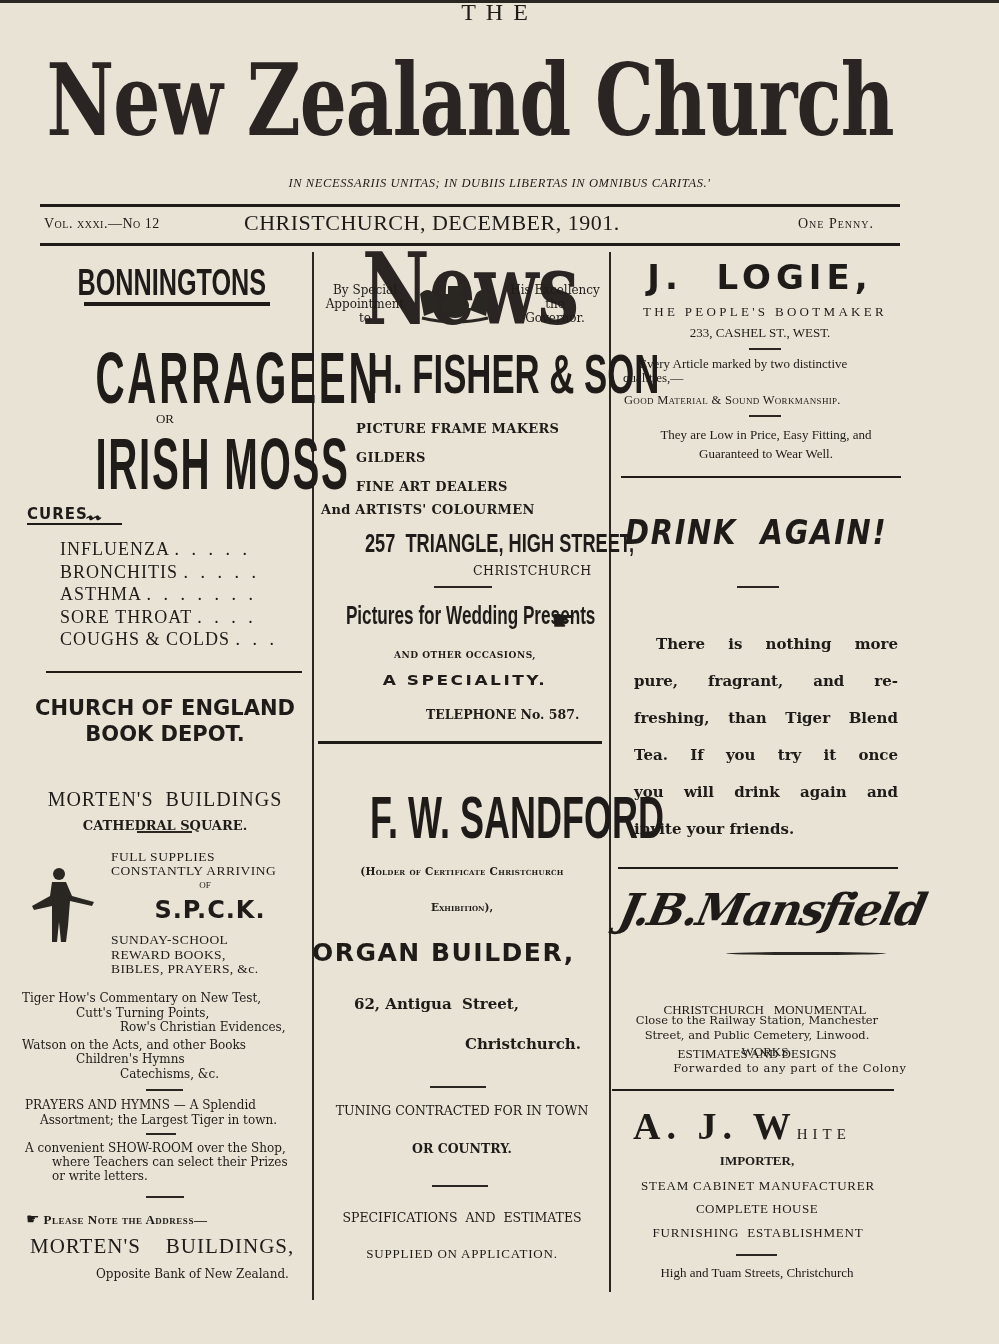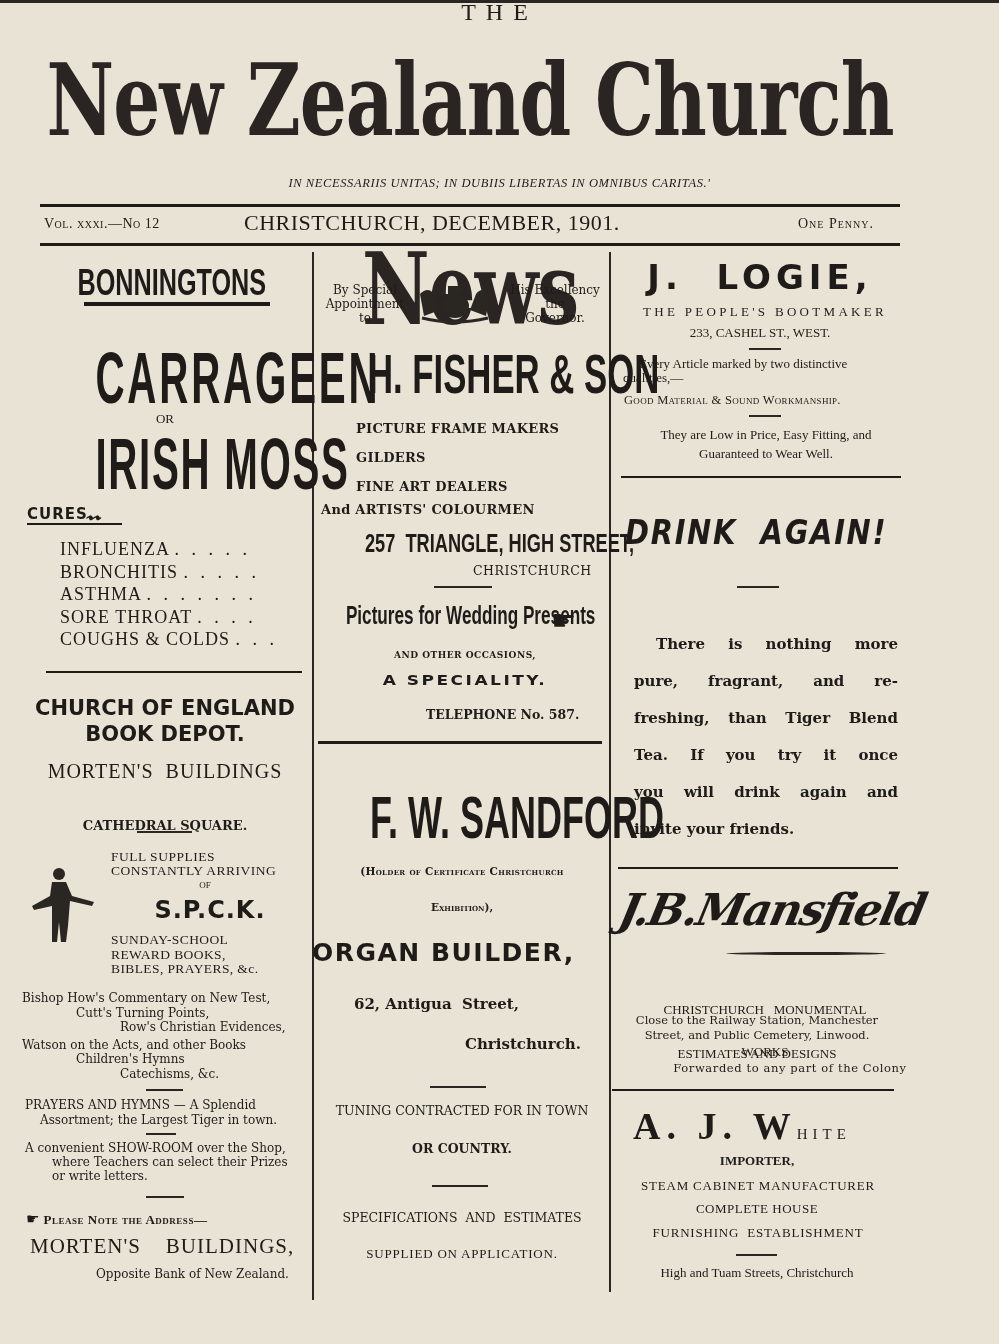--- a/index.html
+++ b/index.html
@@ -65,40 +65,40 @@
     <div><span>ASTHMA</span> <span style="letter-spacing:4px;">. . . . . . .</span></div>
     <div><span>SORE THROAT</span> <span style="letter-spacing:4px;">. . . .</span></div>
     <div><span>COUGHS &amp; COLDS</span> <span style="letter-spacing:4px;">. . .</span></div>
   </div>
 </section>
 <div class="rule" style="left:46px;top:671px;width:256px;height:1.5px;"></div>
 
 <section>
   <div class="abs sans-bold center" style="left:20px;width:290px;top:696px;font-size:21px;line-height:24px;">CHURCH OF ENGLAND</div>
   <div class="abs sans-bold center" style="left:20px;width:290px;top:722px;font-size:21px;line-height:24px;">BOOK DEPOT.</div>
-  <div class="abs serif center" style="left:20px;width:290px;top:760px;font-size:20px;letter-spacing:1px;white-space:pre;">MORTEN'S  BUILDINGS</div>
+  <div class="abs serif center" style="left:20px;width:290px;top:788px;font-size:20px;letter-spacing:1px;white-space:pre;">MORTEN'S  BUILDINGS</div>
   <div class="abs sbold center" style="left:20px;width:290px;top:802px;font-size:13px;margin-top:16px;">CATHEDRAL SQUARE.</div>
   <div class="short" style="left:137px;top:831px;width:55px;"></div>
   <div class="abs serif" style="left:111px;top:850px;font-size:13.5px;line-height:14px;letter-spacing:.5px;">
     <div>FULL SUPPLIES</div>
     <div>CONSTANTLY ARRIVING</div>
   </div>
   <div class="abs serif center" style="left:150px;width:110px;top:880px;font-size:9px;">OF</div>
   <div class="abs sans-bold center" style="left:120px;width:180px;top:896px;font-size:24px;letter-spacing:1px;">S.P.C.K.</div>
   <svg class="abs" style="left:28px;top:866px;" width="72" height="80" viewBox="0 0 72 80">
     <circle cx="31" cy="8" r="6" fill="#2a2622"></circle>
     <path d="M24 16 L38 16 L44 30 L66 36 L64 40 L42 35 L40 60 L38 76 L33 76 L31 56 L29 76 L24 76 L24 40 L6 44 L4 40 L22 30 Z" fill="#2a2622"></path>
   </svg>
   <div class="abs serif" style="left:111px;top:933px;font-size:13.5px;line-height:14.5px;letter-spacing:.4px;">
     <div>SUNDAY-SCHOOL</div>
     <div>REWARD BOOKS,</div>
     <div>BIBLES, PRAYERS, &amp;c.</div>
   </div>
   <div class="abs sbold" style="left:22px;top:991px;width:285px;font-size:12px;line-height:14.6px;font-weight:normal;">
-    <div>Bishop How's Commentary on New Test,</div>
+    <div>Tiger How's Commentary on New Test,</div>
     <div style="padding-left:54px;">Cutt's Turning Points,</div>
     <div style="padding-left:98px;">Row's Christian Evidences,</div>
     <div style="margin-top:3px;">Watson on the Acts, and other Books</div>
     <div style="padding-left:54px;">Children's Hymns</div>
     <div style="padding-left:98px;">Catechisms, &amp;c.</div>
   </div>
   <div class="short" style="left:146px;top:1089px;width:37px;"></div>
   <div class="abs sbold" style="left:25px;top:1098px;width:280px;font-size:12px;line-height:14.5px;font-weight:normal;">
     <div>PRAYERS AND HYMNS — A Splendid</div>
     <div style="padding-left:15px;">Assortment; the Largest Tiger in town.</div>

